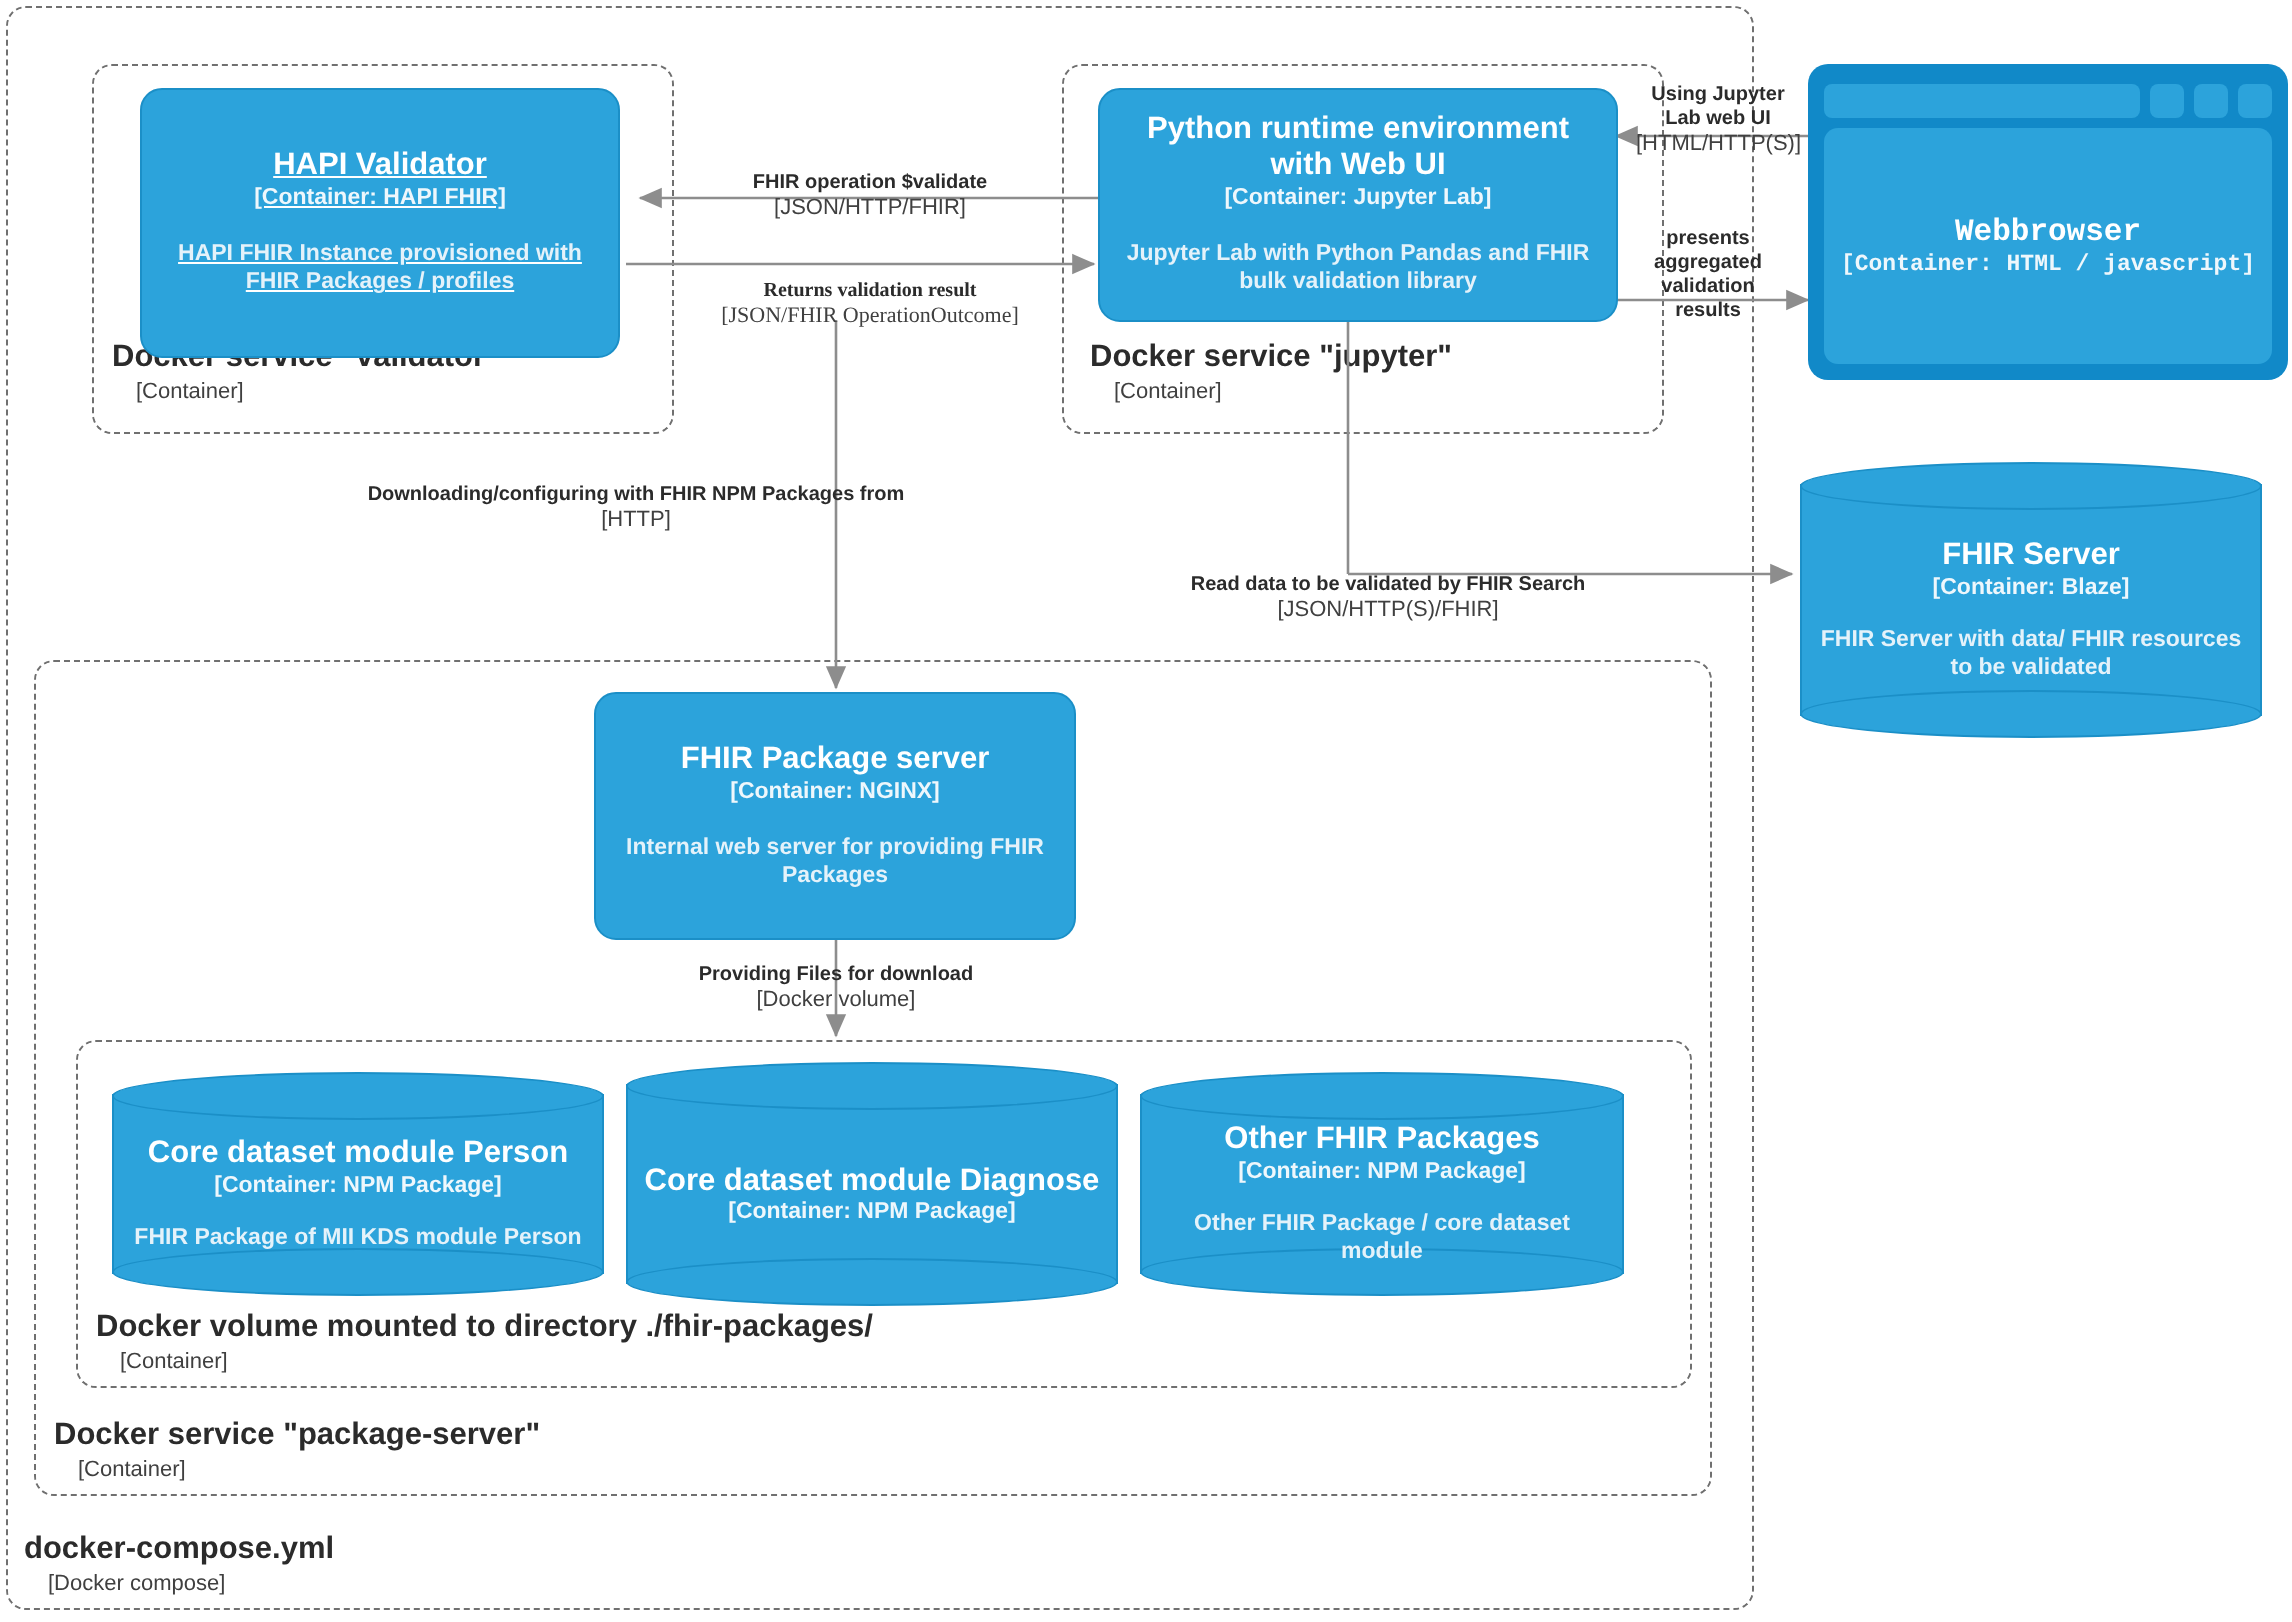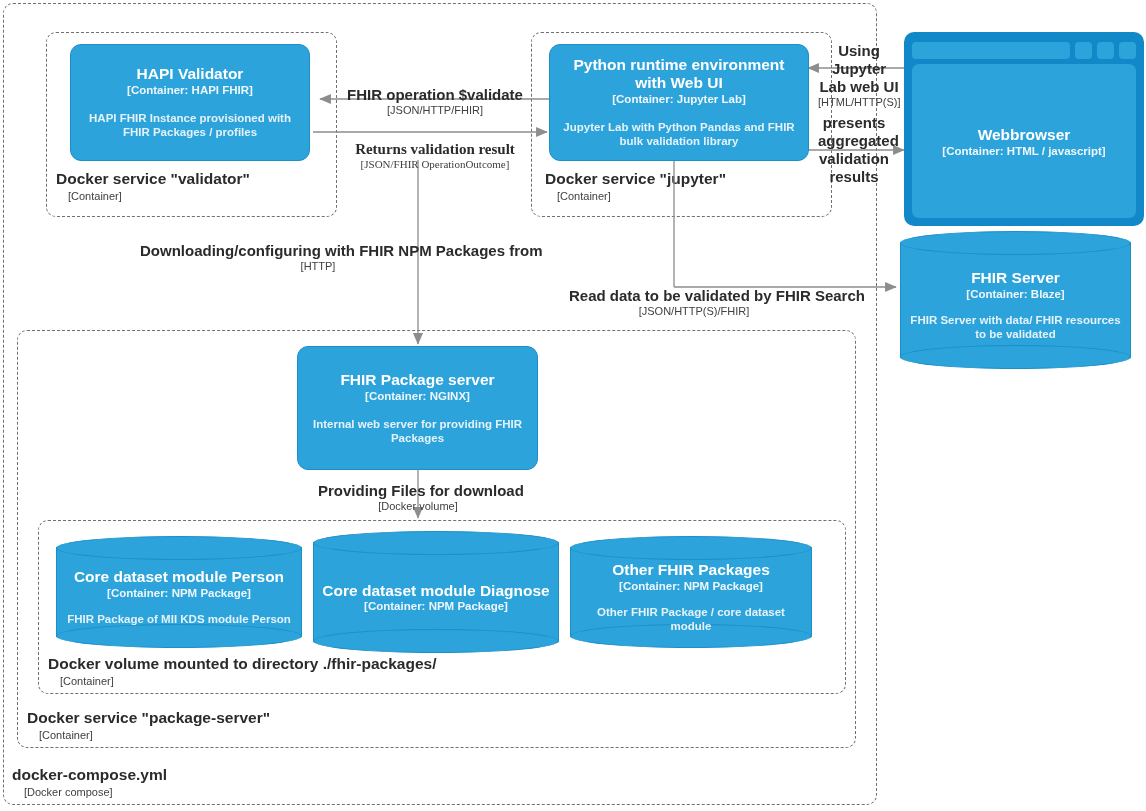--- a/index.html
+++ b/index.html
@@ -184,21 +184,21 @@
     pointer-events: none;
   }
   .edge-label {
     position: absolute;
     text-align: center;
     line-height: 1.2;
     color: #333333;
   }
   .edge-label .el-main {
     display: block;
-    font-size: 15px;
+    font-size: 10px;
     font-weight: bold;
     color: #2b2b2b;
     white-space: nowrap;
   }
   .edge-label .el-tech {
     display: block;
     font-size: 11px;
     font-weight: normal;
     color: #404040;
     white-space: nowrap;
@@ -294,33 +294,33 @@
   <div class="edge-label" style="left:569px; top:276px; width:250px;margin-top:11px;">
     <span class="el-main">Read data to be validated by FHIR Search</span>
     <span class="el-tech">[JSON/HTTP(S)/FHIR]</span>
   </div>
 
   <div class="edge-label" style="left:318px; top:482px; width:200px;">
     <span class="el-main">Providing Files for download</span>
     <span class="el-tech">[Docker volume]</span>
   </div>
 
-  <div class="cbox" style="left:70px; top:44px; width:240px; height:117px;">
+  <div class="cbox" style="left:70px; top:44px; width:240px; height:135px;text-decoration:underline;">
     <span class="c-title">HAPI Validator</span>
     <span class="c-tech">[Container: HAPI FHIR]</span>
     <span class="c-desc">HAPI FHIR Instance provisioned with FHIR Packages / profiles</span>
   </div>
 
   <div class="cbox" style="left:549px; top:44px; width:260px; height:117px;">
     <span class="c-title">Python runtime environment with Web UI</span>
     <span class="c-tech">[Container: Jupyter Lab]</span>
     <span class="c-desc">Jupyter Lab with Python Pandas and FHIR bulk validation library</span>
   </div>
 
-  <div class="browserbox" style="left:904px; top:32px; width:240px; height:194px;">
+  <div class="browserbox" style="left:904px; top:32px; width:240px; height:158px;font-family:Liberation Mono, monospace;">
     <div class="browser-chrome">
       <div class="browser-urlbar"></div>
       <div class="browser-dot"></div>
       <div class="browser-dot"></div>
       <div class="browser-dot"></div>
     </div>
     <div class="browser-body">
       <span class="c-title">Webbrowser</span>
       <span class="c-tech">[Container: HTML / javascript]</span>
     </div>

